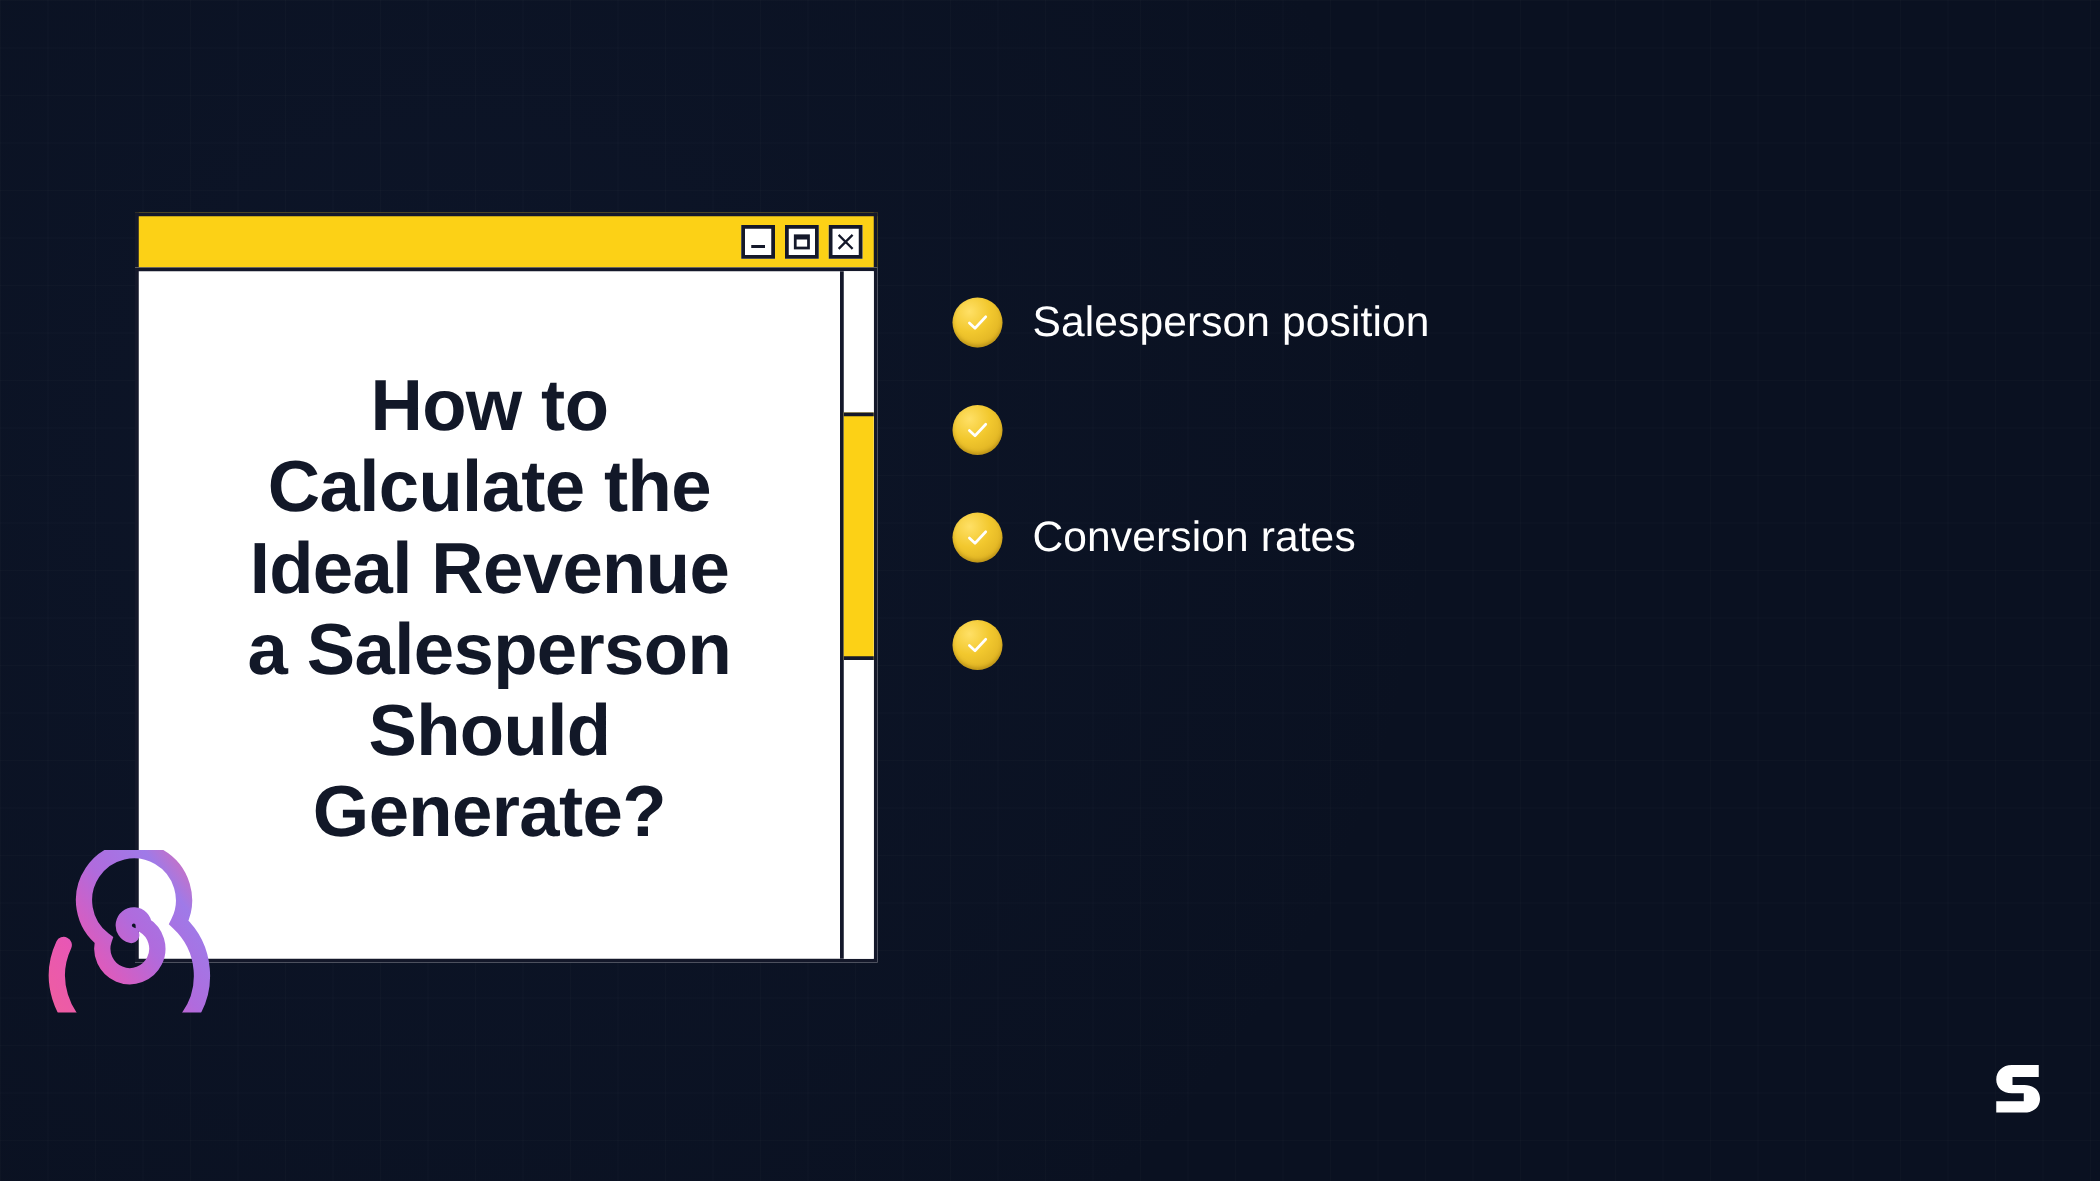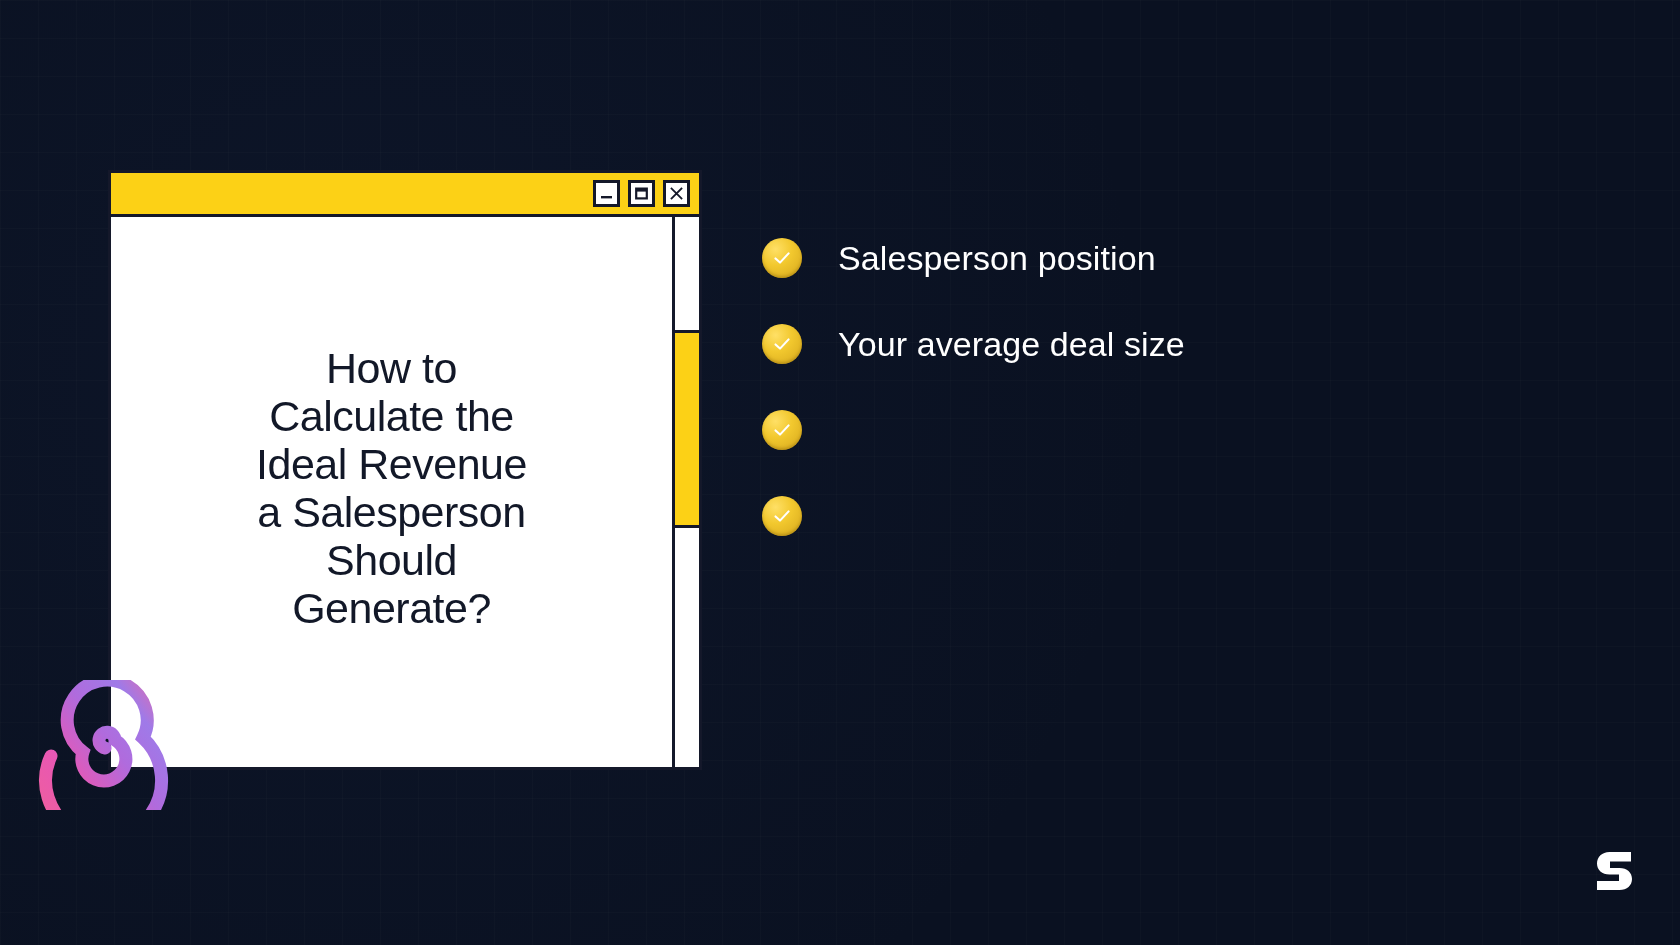--- a/index.html
+++ b/index.html
@@ -81,23 +81,23 @@
   #window-content {
     flex: 1;
     display: flex;
     align-items: center;
     justify-content: center;
     padding: 6px 14px 14px 14px;
     min-width: 0;
   }
 
   #window-title-text {
-    font-size: 43px;
+    font-size: 58px;
     line-height: 1.12;
-    font-weight: 400;
+    font-weight: 700;
     color: #121828;
     text-align: center;
     letter-spacing: -0.5px;
     white-space: pre-line;
   }
 
   
   #window-scrollbar {
     width: 27px;
     flex: none;
@@ -125,21 +125,21 @@
     width: 800px;
     display: flex;
     flex-direction: column;
     gap: 46px;
     z-index: 3;
   }
 
   .check-item {
     display: flex;
     align-items: center;
-    gap: 36px;
+    gap: 24px;
   }
 
   .check-badge {
     width: 40px;
     height: 40px;
     border-radius: 50%;
     flex: none;
     background:
       radial-gradient(circle at 34% 28%, #ffe066 0%, #f2c82e 42%, #d4a61c 100%);
     box-shadow: inset 0 -2px 3px rgba(120,85,0,0.35);
@@ -235,37 +235,37 @@
 
   <div class="check-item">
     <span class="check-badge">
       <svg width="24" height="24" viewBox="0 0 24 24">
         <path d="M5.5 12.4 L10 16.6 L18.6 7.4" fill="none" stroke="#ffffff" stroke-width="2.1" stroke-linecap="round" stroke-linejoin="round"></path>
       </svg>
     </span>
     <span class="check-label">Salesperson position</span>
   </div>
 
+
   <div class="check-item">
     <span class="check-badge">
       <svg width="24" height="24" viewBox="0 0 24 24">
         <path d="M5.5 12.4 L10 16.6 L18.6 7.4" fill="none" stroke="#ffffff" stroke-width="2.1" stroke-linecap="round" stroke-linejoin="round"></path>
       </svg>
     </span>
-    <span class="check-label">Your average deal size</span>
   </div>
 
   <div class="check-item">
     <span class="check-badge">
       <svg width="24" height="24" viewBox="0 0 24 24">
         <path d="M5.5 12.4 L10 16.6 L18.6 7.4" fill="none" stroke="#ffffff" stroke-width="2.1" stroke-linecap="round" stroke-linejoin="round"></path>
       </svg>
     </span>
-  </div>
-
+    <span class="check-label">Conversion rates</span>
+  </div>
 
   <div class="check-item">
     <span class="check-badge">
       <svg width="24" height="24" viewBox="0 0 24 24">
         <path d="M5.5 12.4 L10 16.6 L18.6 7.4" fill="none" stroke="#ffffff" stroke-width="2.1" stroke-linecap="round" stroke-linejoin="round"></path>
       </svg>
     </span>
   </div>
 
 </div>

